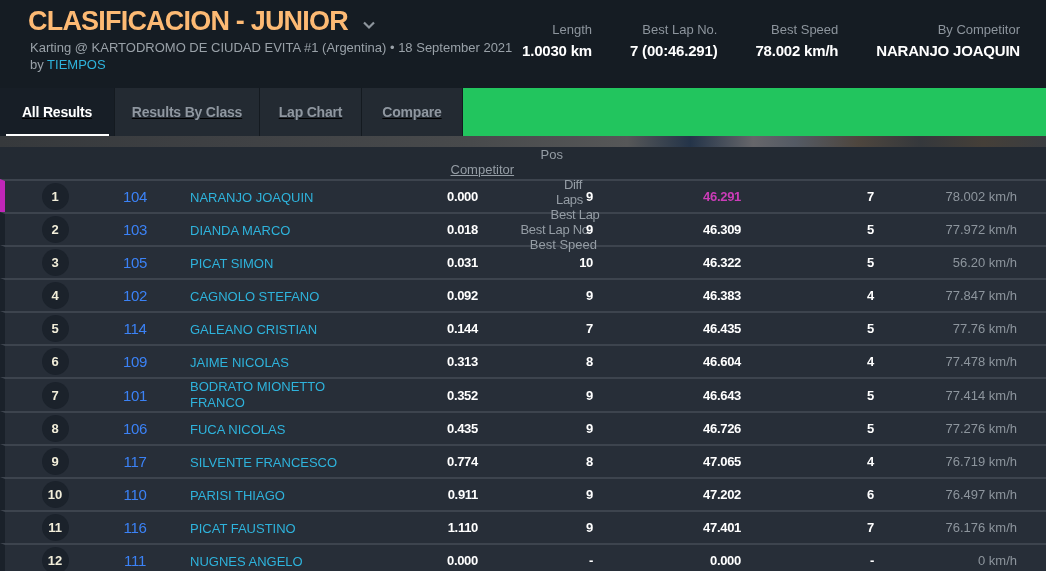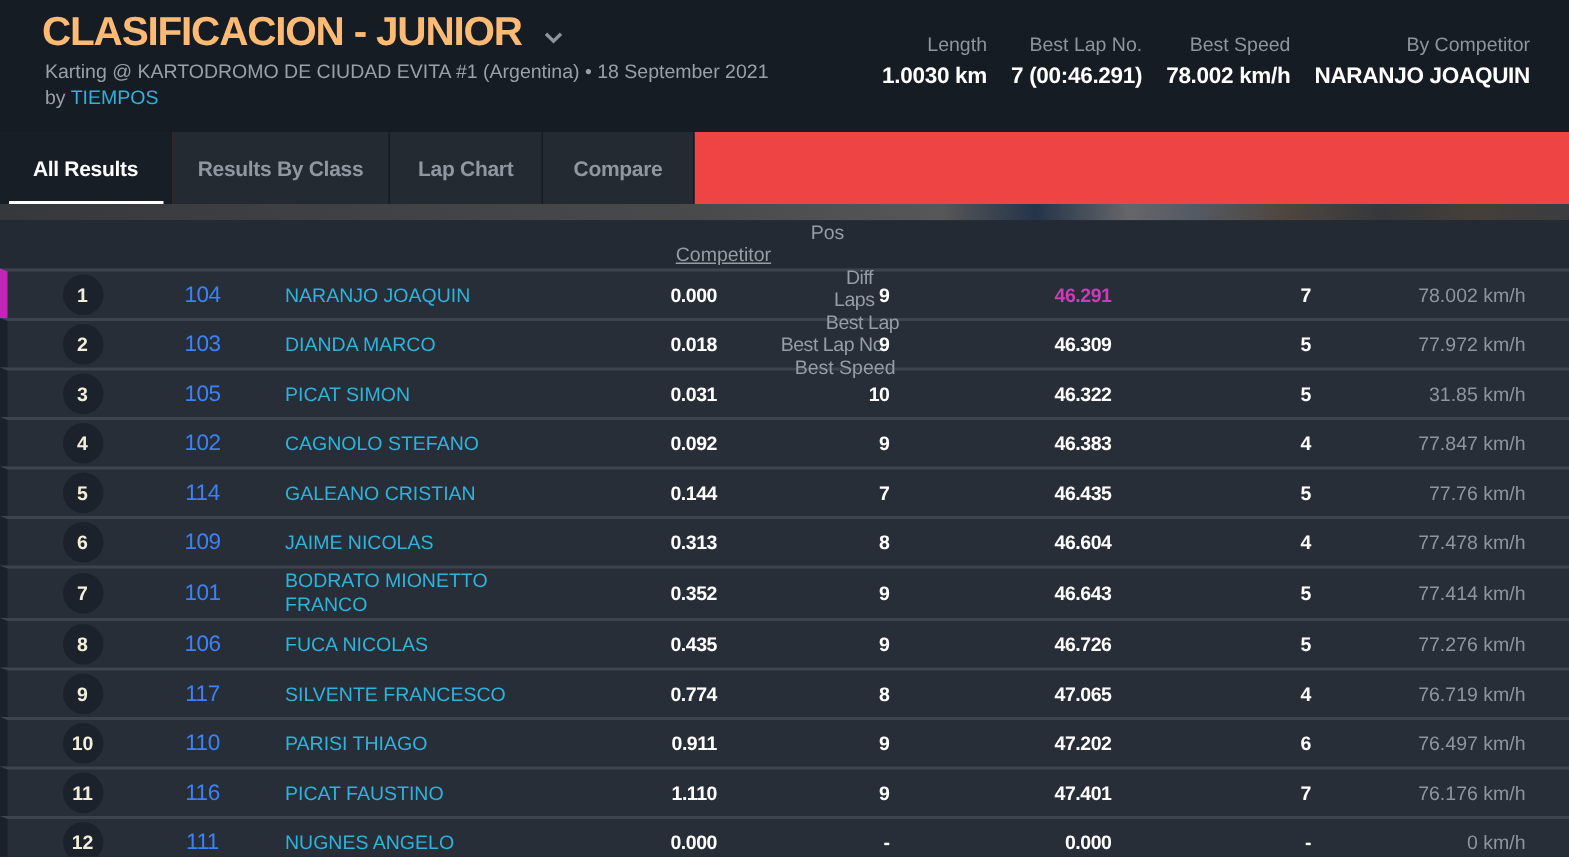--- a/index.html
+++ b/index.html
@@ -21,27 +21,27 @@
     color:#fdba74; font-size:27px; font-weight:bold;
     letter-spacing:-0.8px; white-space:nowrap;
   }
   .chevron { margin-top:6px; display:inline-flex; cursor:pointer; }
   .subtitle {
     color:#99a1a8; font-size:13px; line-height:17px;
     max-width:500px; margin-top:2px; padding-left:2px;
   }
   .link { color:#2eb3dc; text-decoration:none; cursor:pointer; }
 
-  .header-stats { display:flex; gap:16px; padding-top:16px; }
+  .header-stats { display:flex; gap:38px; padding-top:16px; }
   .stat { text-align:right; }
   .stat-label { color:#8d959d; font-size:13px; }
   .stat-value { color:#ffffff; font-size:15px; font-weight:bold; margin-top:5px; letter-spacing:-0.2px; white-space:nowrap; }
 
   
-  .tab-bar { height:48px; background:#ef4444; display:flex; }
+  .tab-bar { height:48px; background:#22c55e; display:flex;text-decoration:underline; }
   .tab {
     height:48px; background:#232a32; border-right:1px solid #141a20;
     display:flex; align-items:center; justify-content:center;
     color:#8f97a0; font-weight:bold; font-size:14px;
     letter-spacing:-0.2px; position:relative; cursor:pointer;
   }
   .tab.t0 { width:115px; } .tab.t1 { width:145px; }
   .tab.t2 { width:102px; } .tab.t3 { width:101px; }
   .tab.active { background:#171e26; color:#ffffff; }
   .tab.active::after {
@@ -181,21 +181,21 @@
       <div class="trow row">
         <div class="cell pos">
           <div class="pos-circle">3</div>
         </div>
         <div class="cell kart">105</div>
         <div class="cell comp"><span class="comp-link">PICAT SIMON</span></div>
         <div class="cell diff">0.031</div>
         <div class="cell laps">10</div>
         <div class="cell bestlap">46.322</div>
         <div class="cell bestlapno">5</div>
-        <div class="cell bestspeed">31.85 km/h</div>
+        <div class="cell bestspeed">56.20 km/h</div>
       </div>
       <div class="trow row">
         <div class="cell pos">
           <div class="pos-circle">4</div>
         </div>
         <div class="cell kart">102</div>
         <div class="cell comp"><span class="comp-link">CAGNOLO STEFANO</span></div>
         <div class="cell diff">0.092</div>
         <div class="cell laps">9</div>
         <div class="cell bestlap">46.383</div>

